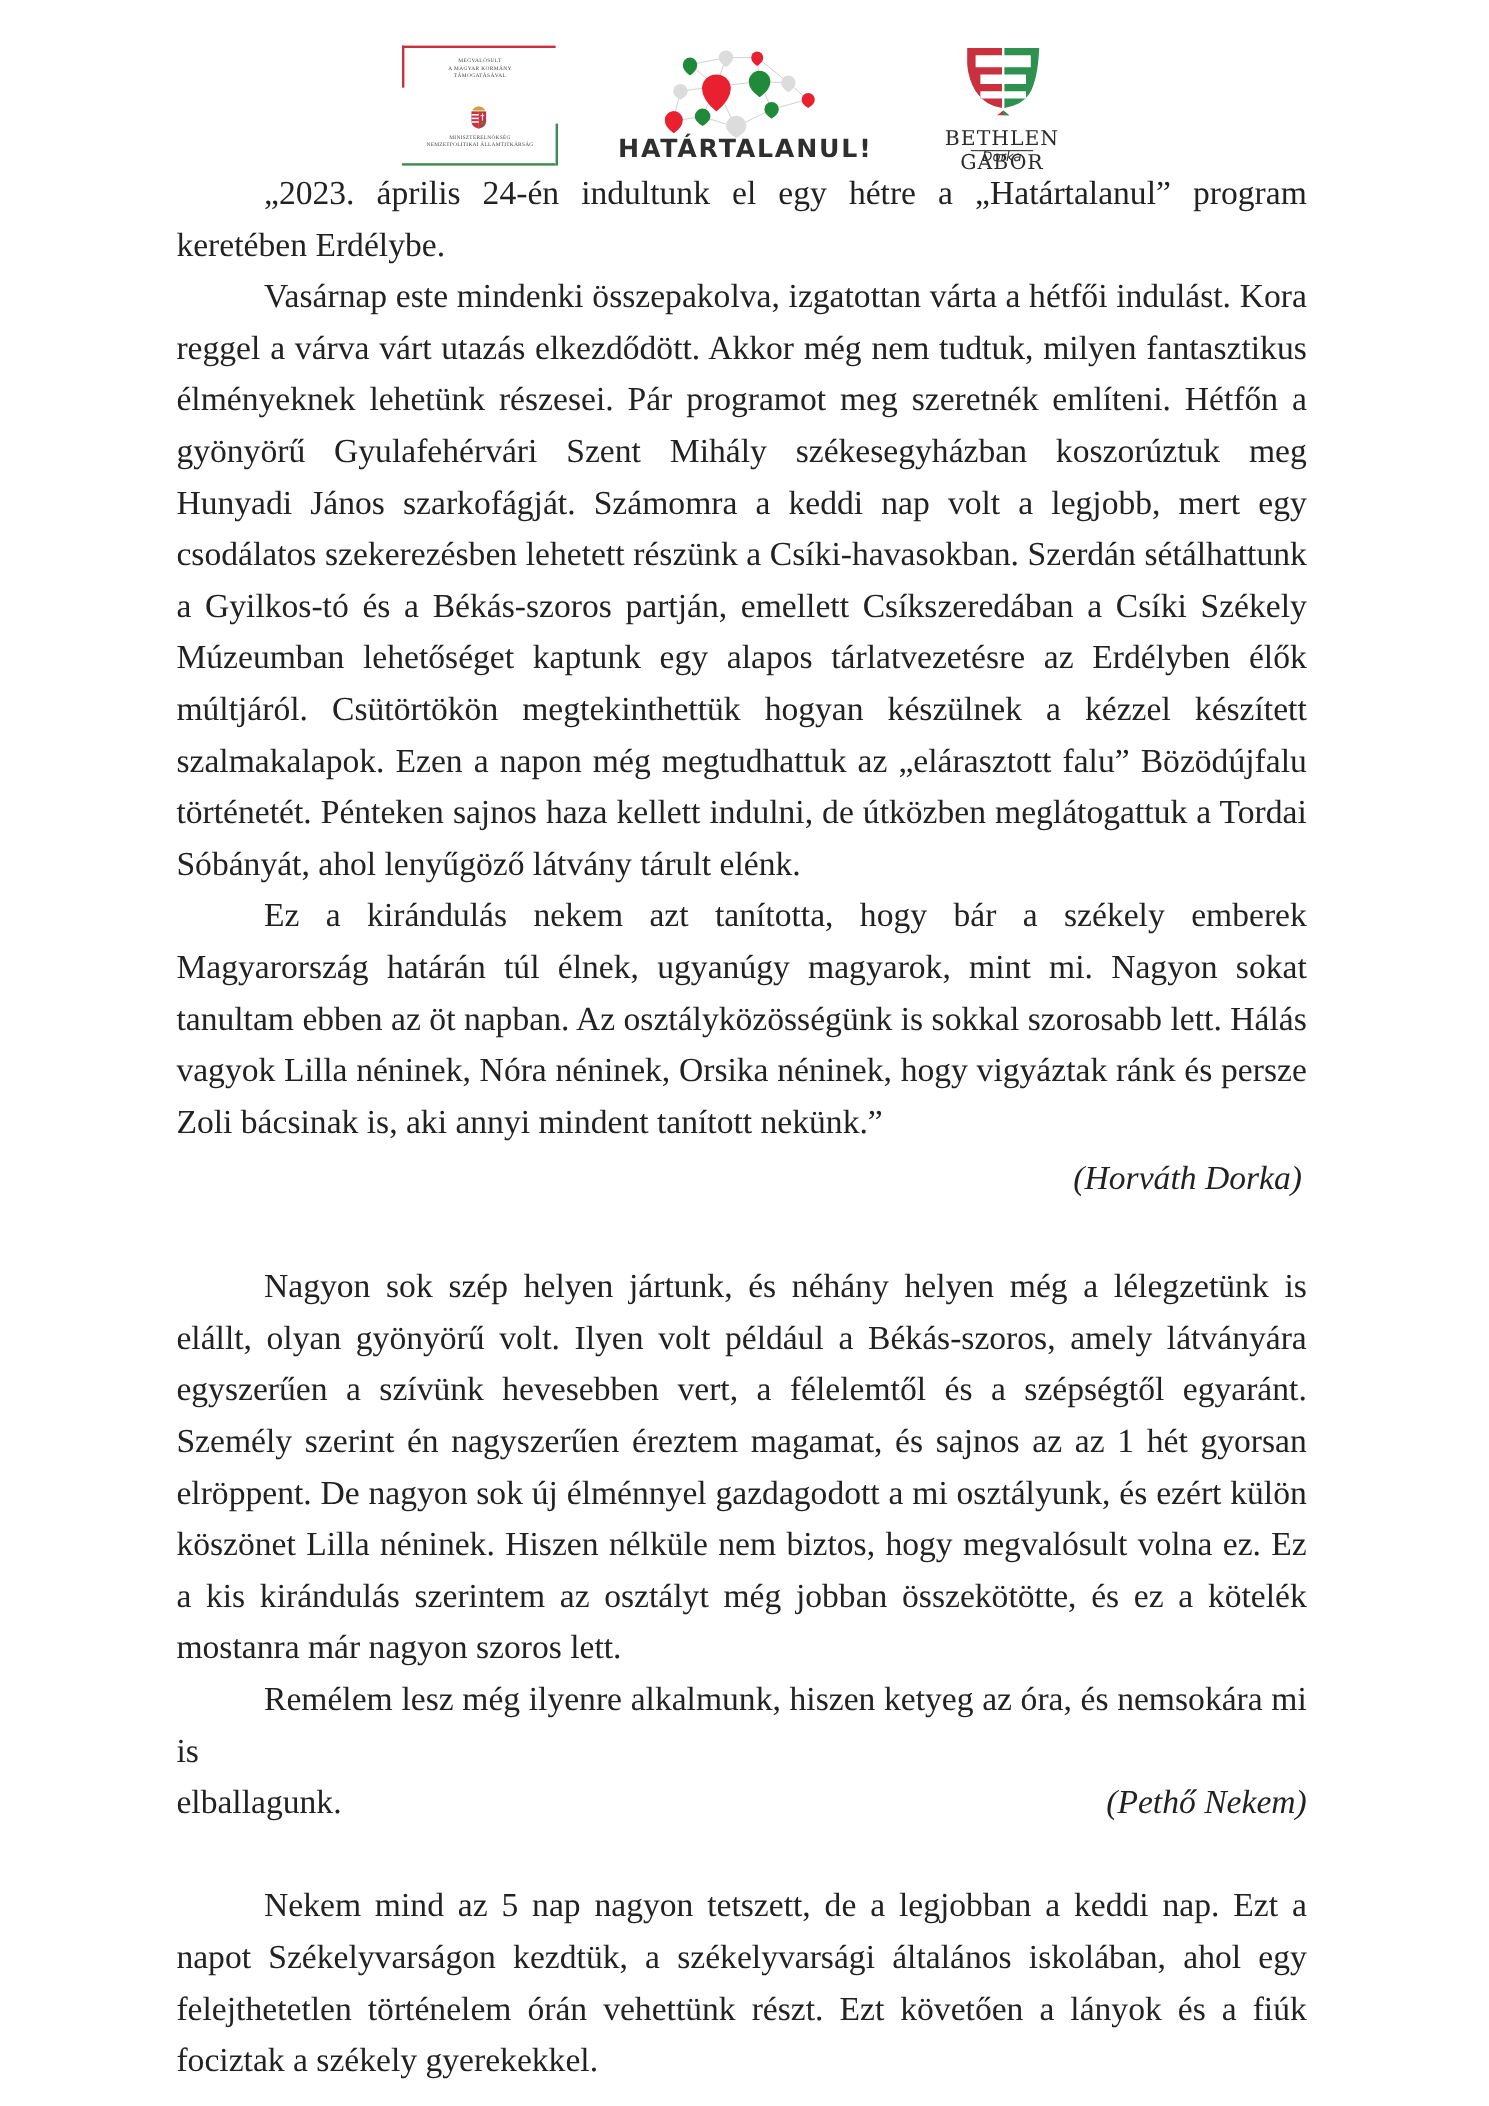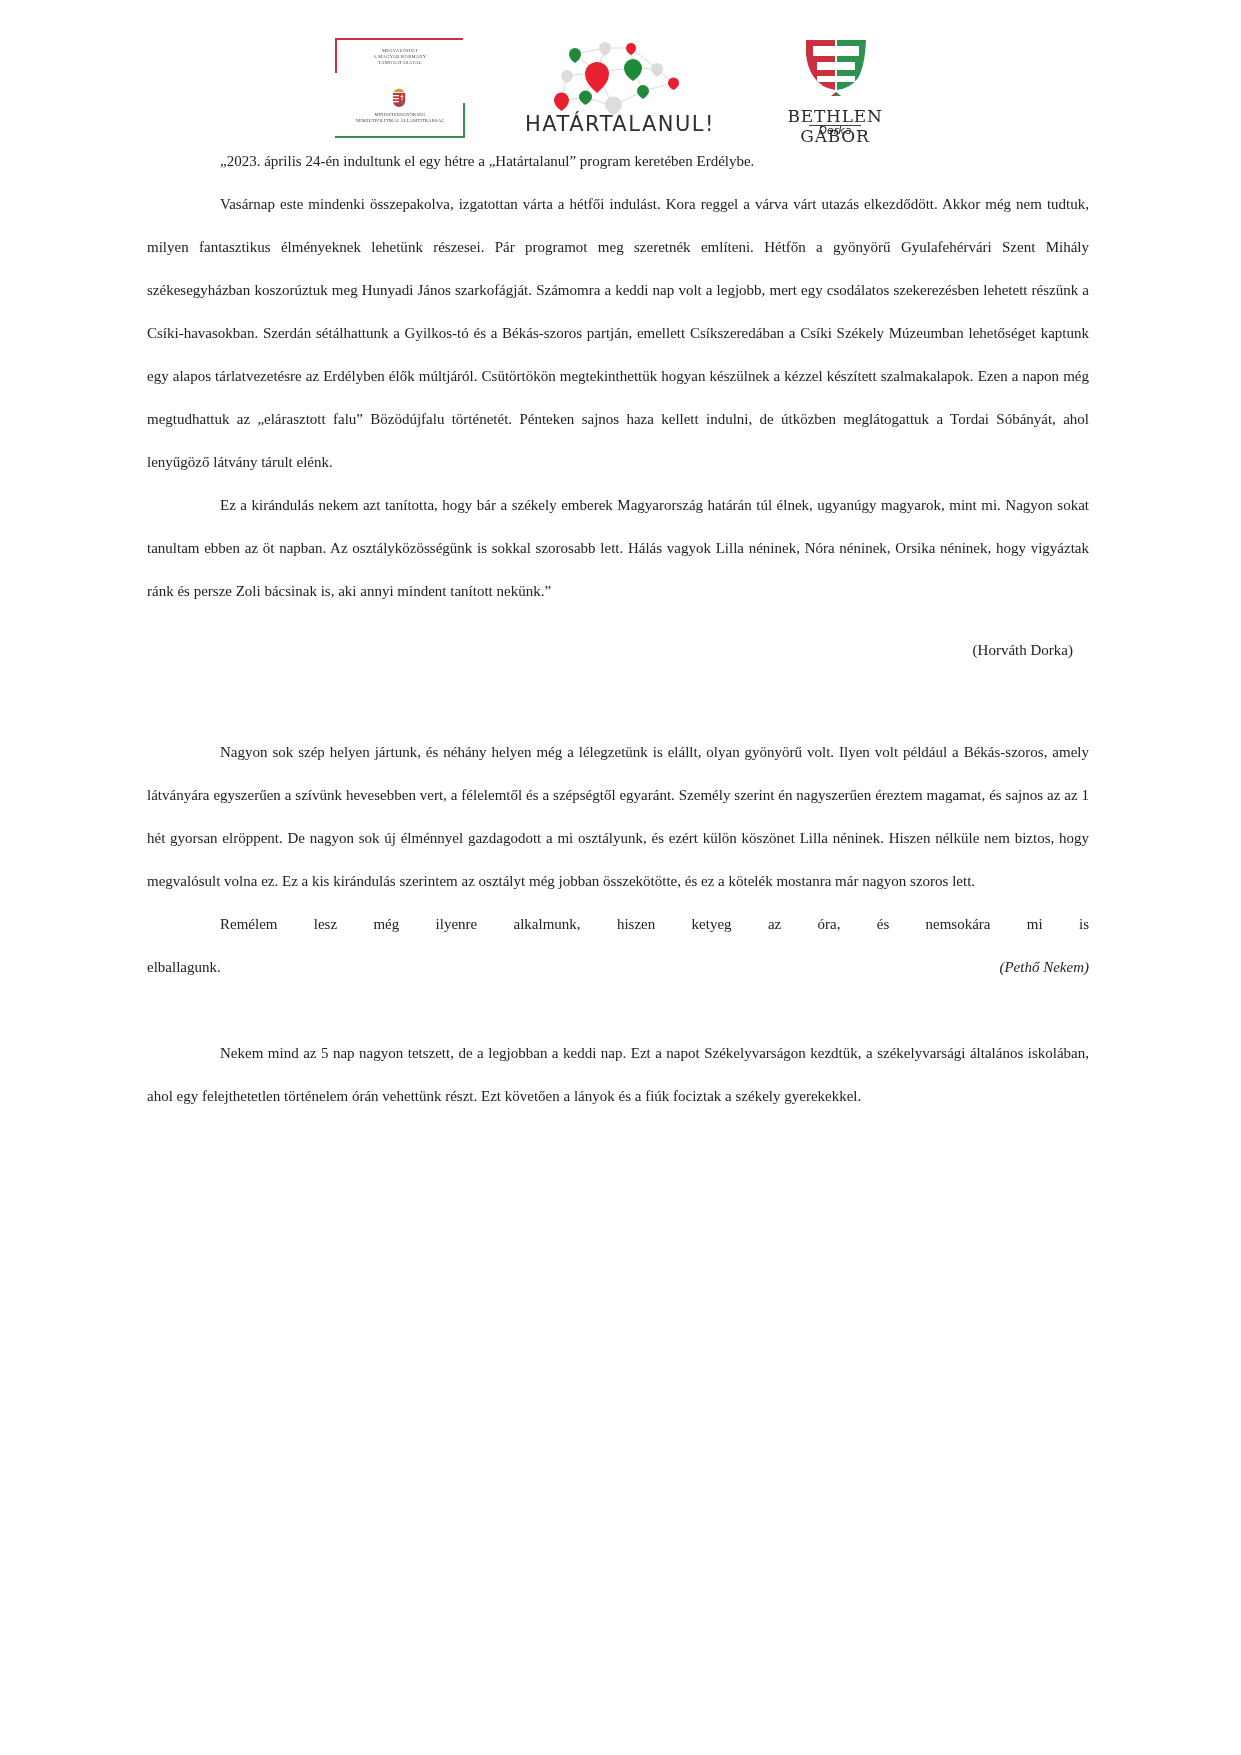--- a/index.html
+++ b/index.html
@@ -14,35 +14,35 @@
     .logo-gov .frame-right { position: absolute; right: 0; bottom: 0; width: 2px; height: 35px; background: #3c8a4e; }
     .logo-gov .gov-top-text { position: absolute; left: 10px; top: 10px; width: 110px; text-align: center;
       font-family: "Liberation Serif", serif; font-size: 4.5px; line-height: 6px; color: #444; letter-spacing: 0.3px; }
     .logo-gov .crest { position: absolute; left: 57px; top: 48px; width: 14px; height: 22px; }
     .logo-gov .gov-bottom-text { position: absolute; left: 4px; top: 74px; width: 122px; text-align: center;
       font-family: "Liberation Serif", serif; font-size: 4.5px; line-height: 6px; color: #444; letter-spacing: 0.2px; }
 
     .logo-hat { position: absolute; left: 515px; top: 36px; width: 210px; height: 106px; }
     .logo-hat svg.net { position: absolute; left: 30px; top: 0; width: 150px; height: 80px; }
     .logo-hat .wordmark { position: absolute; left: 0; top: 76px; width: 210px; text-align: center;
-      font-family: "DejaVu Sans", sans-serif; font-size: 21px; letter-spacing: 1.5px; color: #2f2f2f; font-weight: normal; }
+      font-family: "DejaVu Sans", sans-serif; font-size: 21px; letter-spacing: 1.5px; color: #2f2f2f; font-weight: bold; }
 
     .logo-bga { position: absolute; left: 755px; top: 36px; width: 160px; height: 106px; }
     .logo-bga svg.shield { position: absolute; left: 48px; top: 0; width: 66px; height: 72px; }
     .logo-bga .bga-name { position: absolute; left: 0; top: 70px; width: 160px; text-align: center;
       font-family: "DejaVu Serif", serif; font-size: 17px; letter-spacing: 0.8px; color: #2b2b2b; }
     .logo-bga .bga-rule { position: absolute; left: 54px; top: 89px; width: 52px; height: 1px; background: #444; }
     .logo-bga .bga-sub { position: absolute; left: 0; top: 88px; width: 160px; text-align: center;
       font-family: "DejaVu Sans", sans-serif; font-style: italic; font-size: 11px; color: #2b2b2b; }
 
     
     .text { position: absolute; left: 147px; width: 942px;
-      font-family: "Liberation Serif", serif; font-size: 15px; line-height: 43px; color: #222; }
+      font-family: "Liberation Serif", serif; font-size: 28px; line-height: 43px; color: #222; }
     .para { margin: 0; text-align: justify; text-indent: 73px; }
-    .signature { margin: 16px; text-align: right; }
+    .signature { margin: 4px; text-align: right; font-style: italic; }
     .last-line-row { display: flex; justify-content: space-between; }
     .last-line-row .sig { font-style: italic; }
     .gap { height: 43px; }
   </style>
 </head>
 <body>
 
 <div class="page">
 
   <div class="logo-gov">

